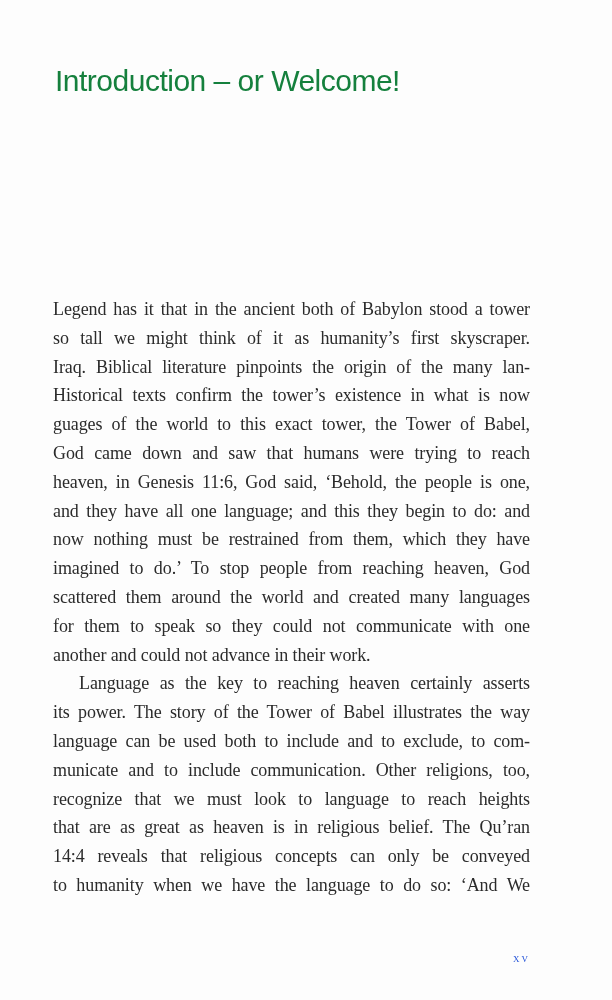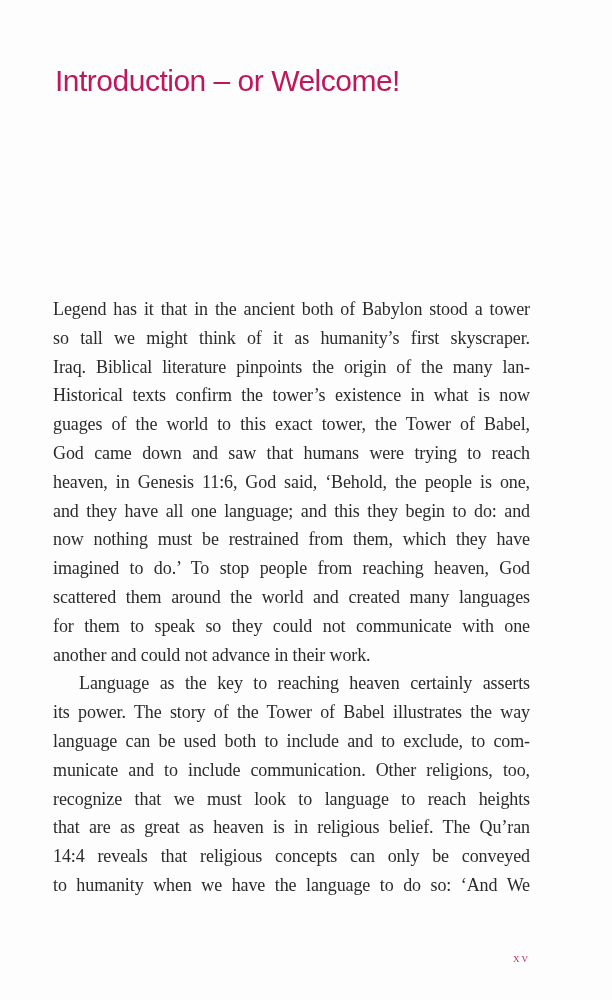--- a/index.html
+++ b/index.html
@@ -18,21 +18,21 @@
   .chapter-title {
     position: absolute;
     left: 55px;
     top: 63px;
     margin: 0;
     font-family: "Liberation Sans", sans-serif;
     font-weight: 500;
     font-size: 30px;
     line-height: 36px;
     letter-spacing: -0.5px;
-    color: #be185d;
+    color: #15803d;
   }
   .body-block {
     position: absolute;
     left: 53px;
     top: 295px;
     width: 477px;
     font-size: 18px;
     line-height: 28.8px;
     letter-spacing: -0.1px;
     color: #2b2b2b;
@@ -56,21 +56,21 @@
   .folio {
     position: absolute;
     left: 53px;
     top: 950px;
     width: 477px;
     text-align: right;
     font-family: "Liberation Serif", serif;
     font-variant: small-caps;
     font-size: 13px;
     letter-spacing: 2px;
-    color: #be185d;
+    color: #1d4ed8;
   }
 </style>
 </head>
 <body>
 
 <div class="page">
   <h1 class="chapter-title">Introduction – or Welcome!</h1>
 
   <div class="body-block">
       <div class="para">

